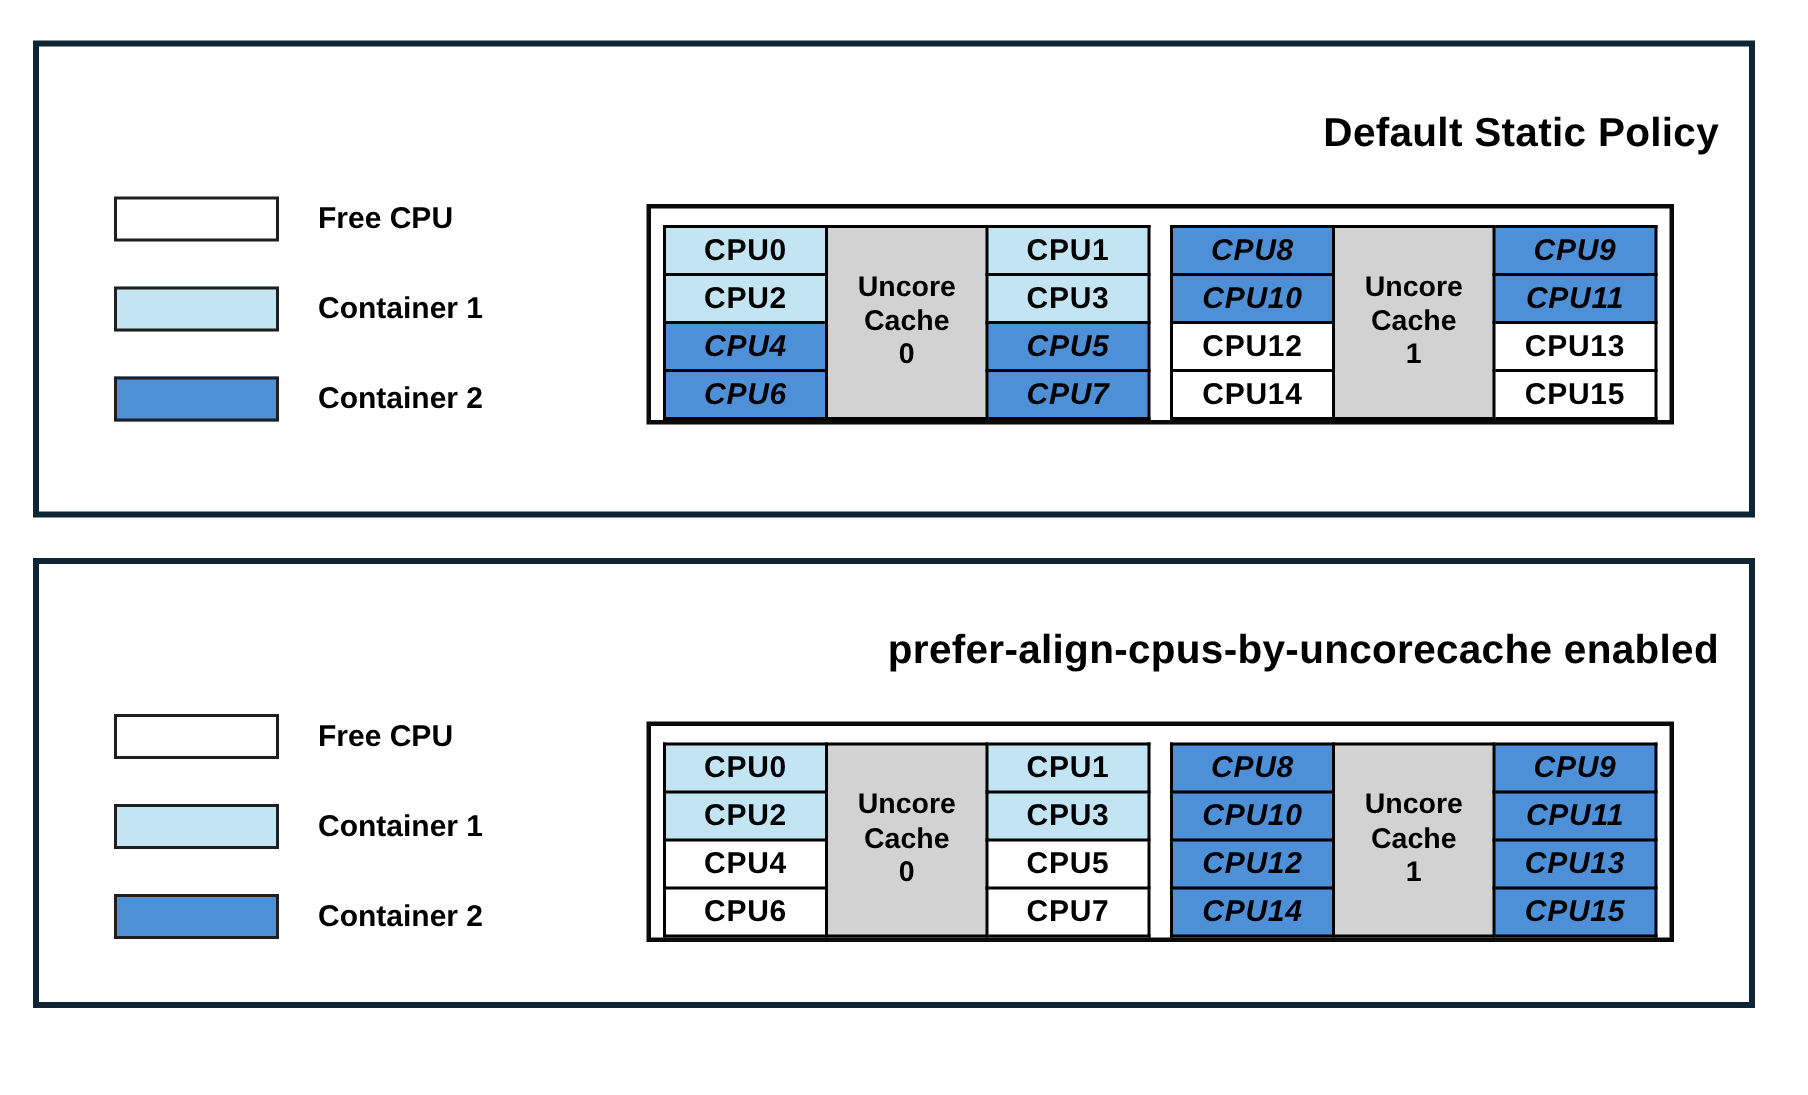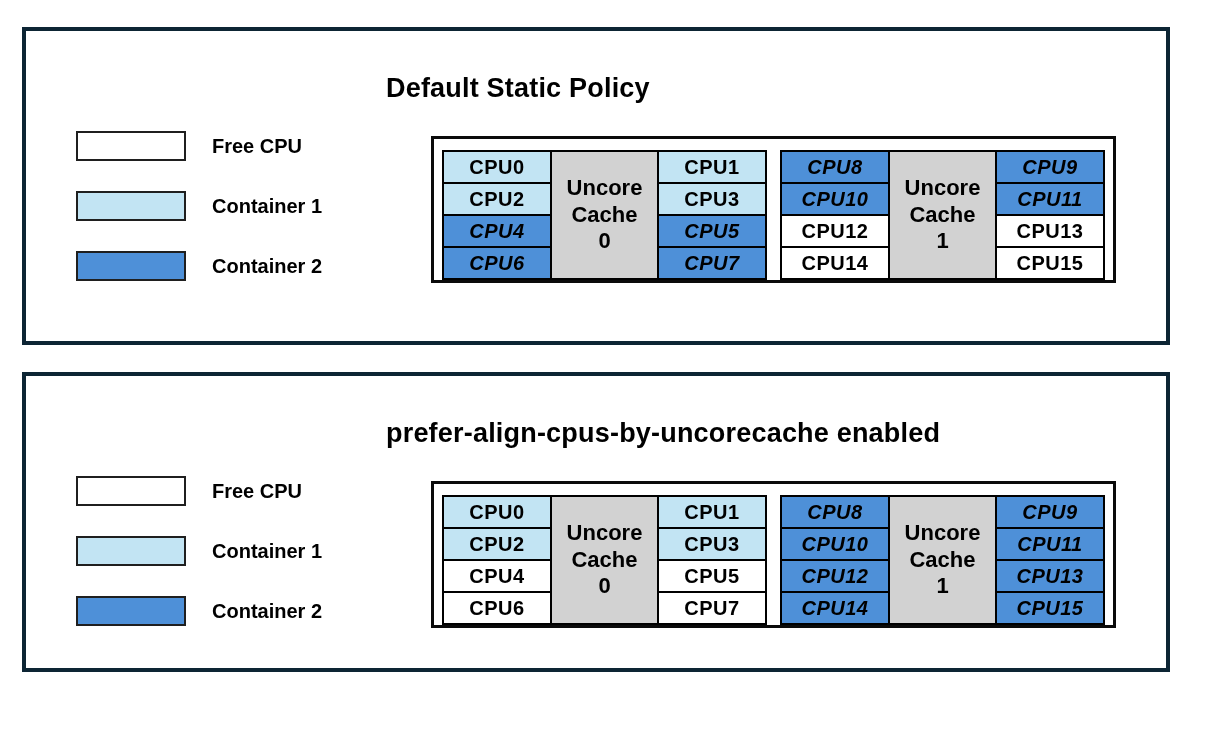--- a/index.html
+++ b/index.html
@@ -26,21 +26,21 @@
     height: 318px;
     border: 4px solid var(--color-panel_border);
     background: #ffffff;
   }
   .panel-1 { top: 27px; }
   .panel-2 { top: 372px; height: 300px; }
 
   .panel-title {
     position: absolute;
     left: 360px; width: 760px; top: 42px;
-    text-align: left;
+    text-align: right;
     font-size: 27px;
     font-weight: bold;
     letter-spacing: 0.2px;
     white-space: nowrap;
   }
 
   .legend {
     position: absolute;
     left: 50px; top: 100px;
     display: flex;
@@ -87,21 +87,21 @@
   }
   td.cpu-cell {
     width: 108px; height: 32px;
     font-size: 20px;
     font-weight: bold;
     letter-spacing: 0.5px;
   }
   td.cache-cell {
     width: 107px;
     background: var(--color-cache);
-    font-size: 22px;
+    font-size: 19px;
     font-weight: bold;
     line-height: 1.2;
   }
   [data-owner="free"]        { background: var(--color-free); }
   [data-owner="container1"]  { background: var(--color-container1); }
   [data-owner="container2"]  { background: var(--color-container2); font-style: italic; }
 </style>
 </head>
 <body>
 

